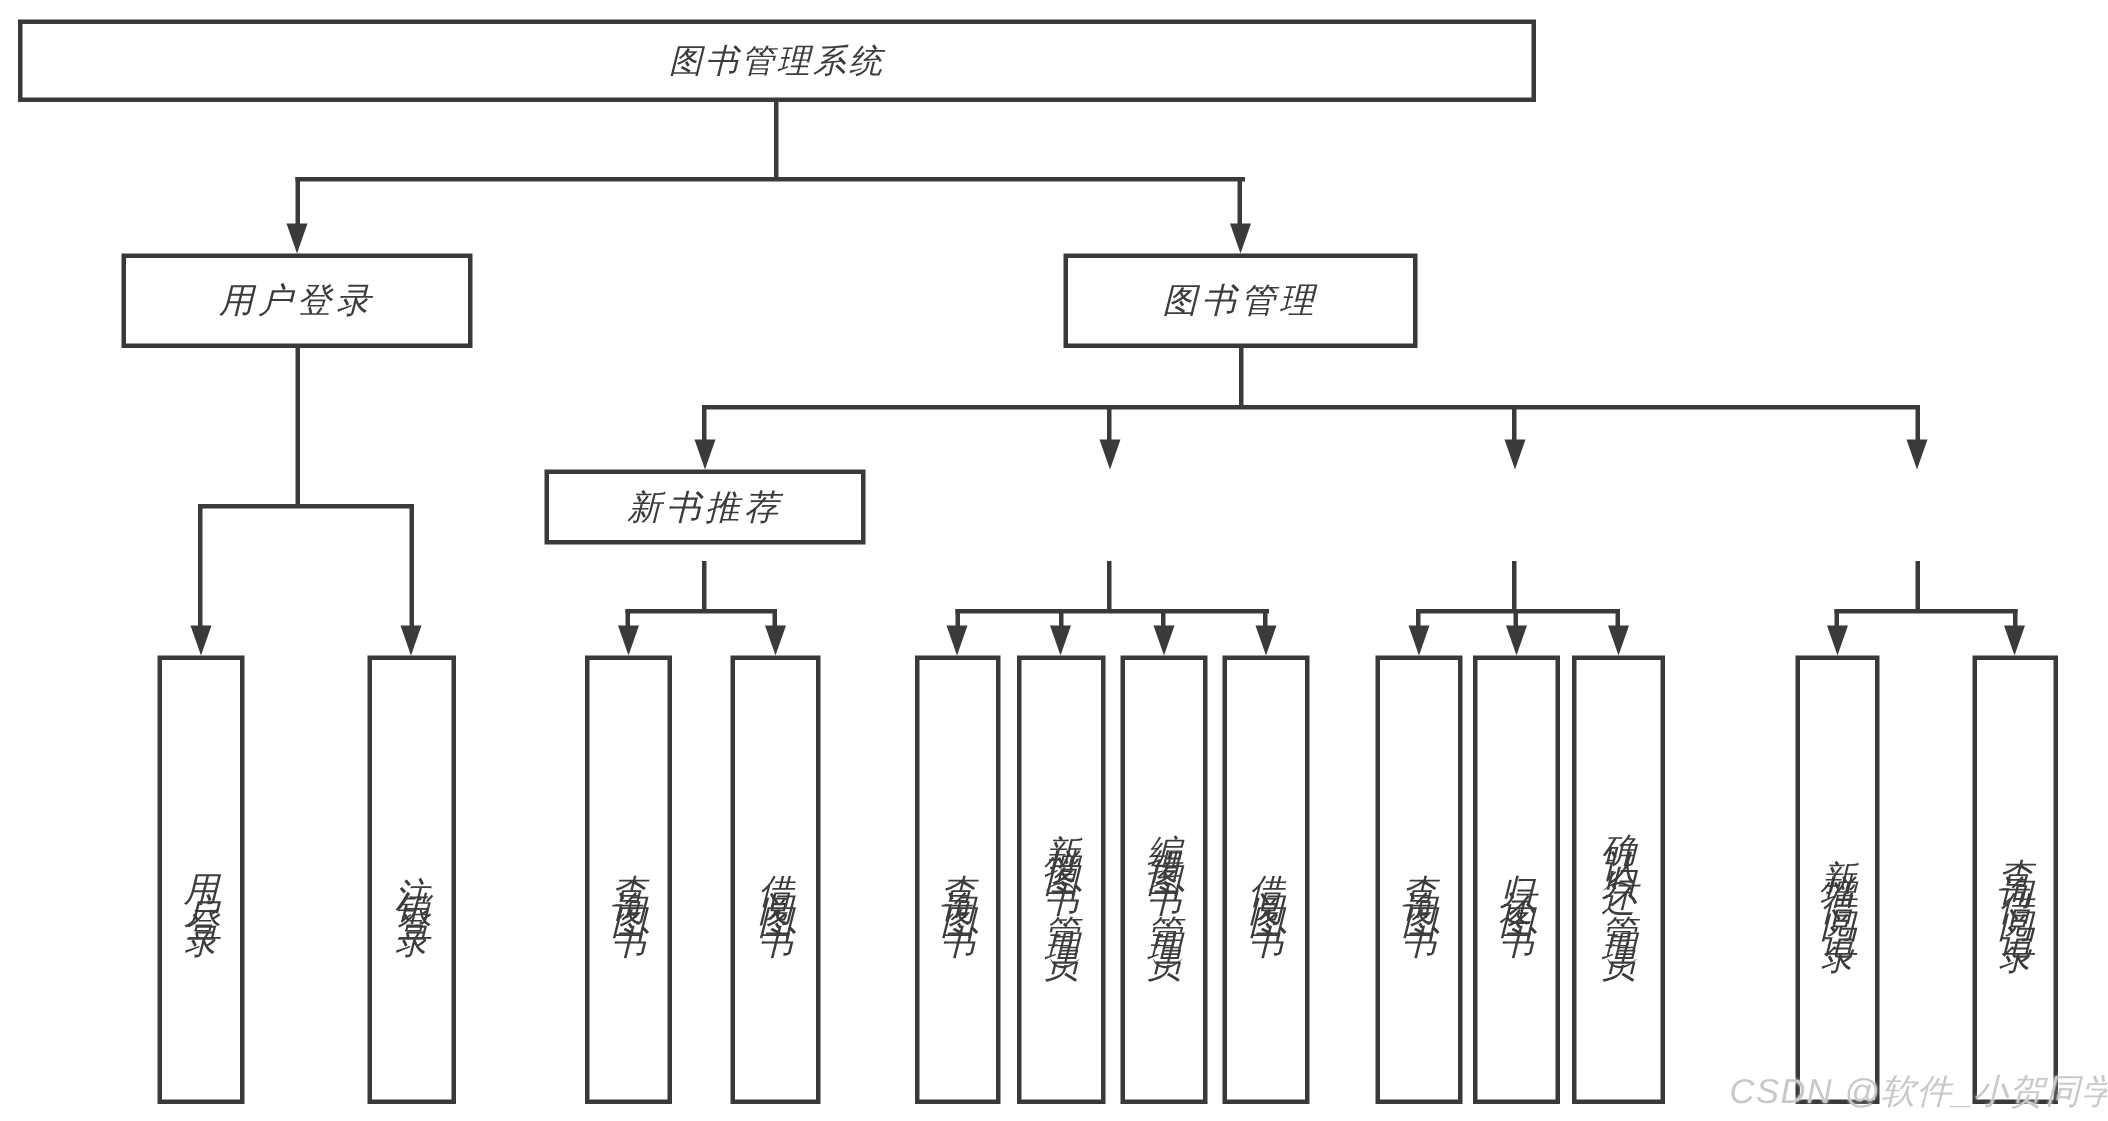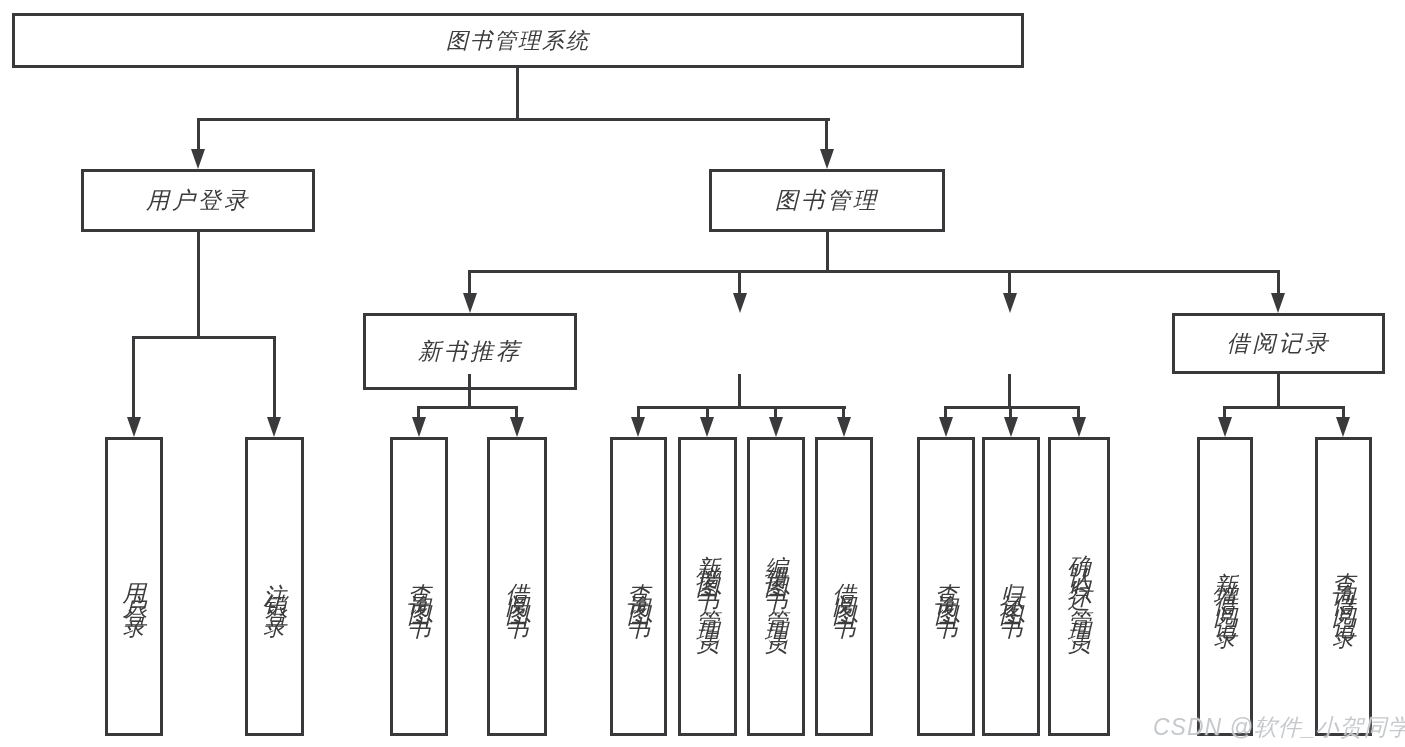--- a/index.html
+++ b/index.html
@@ -64,29 +64,26 @@
   </div>
 
   <div class="box hnode" style="left:81px; top:169px; width:234px; height:63px;">
     <span>用户登录</span>
   </div>
 
   <div class="box hnode" style="left:709px; top:169px; width:236px; height:63px;">
     <span>图书管理</span>
   </div>
 
-  <div class="box hnode" style="left:363px; top:313px; width:214px; height:77px;">
+  <div class="box hnode" style="left:363px; top:313px; width:214px; height:50px;">
     <span>新书推荐</span>
   </div>
 
 
 
-  <div class="box hnode" style="left:1172px; top:313px; width:213px; height:61px;">
-    <span>借阅记录</span>
-  </div>
 
   <div class="box leaf" style="left:105px; top:437px; width:58px; height:299px;">
     <span class="vtext">用户登录</span>
   </div>
 
   <div class="box leaf" style="left:245px; top:437px; width:59px; height:299px;">
     <span class="vtext">注销登录</span>
   </div>
 
   <div class="box leaf" style="left:390px; top:437px; width:58px; height:299px;">

